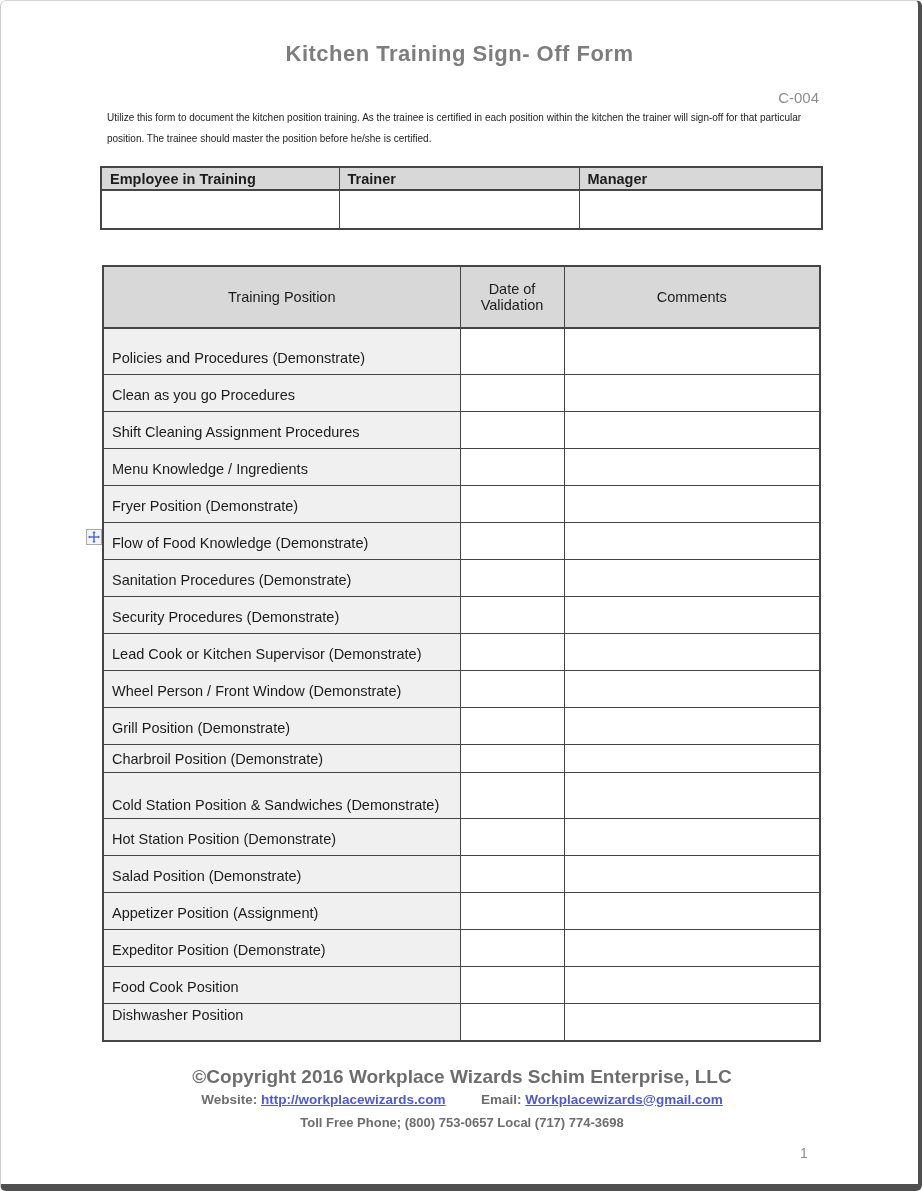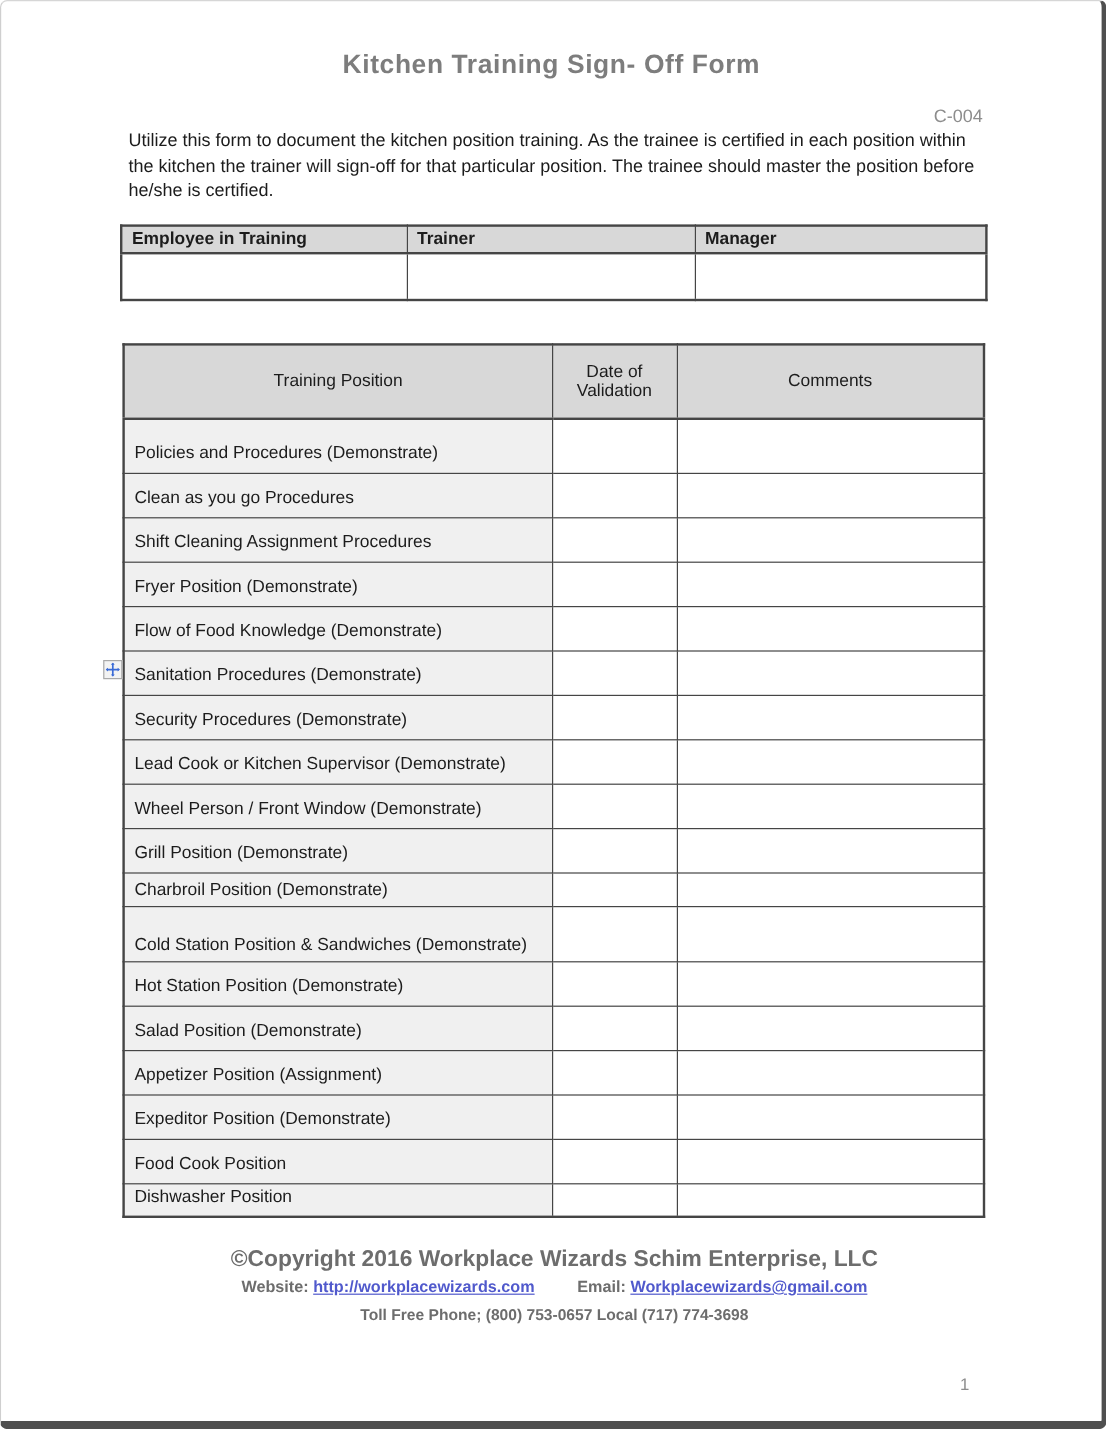--- a/index.html
+++ b/index.html
@@ -31,21 +31,21 @@
     width: 719px;
     margin: 22px 0 0 99px;
     text-align: right;
     font-size: 15px;
     color: var(--code-gray);
   }
 
   .intro {
     width: 714px;
     margin: 2px 0 0 106px;
-    font-size: 15px;
+    font-size: 10px;
     line-height: 20.5px;
     color: var(--text-black);
   }
 
   table { border-collapse: collapse; table-layout: fixed; }
 
   
   .sign-table {
     width: 721px;
     margin: 17px 0 0 99px;
@@ -99,21 +99,21 @@
     padding: 3px 8px 7px 8px;
     line-height: 17px;
   }
   .training-table tr { height: 37px; }
   .training-table tr.r1  { height: 46px; }
   .training-table tr.r13 { height: 28px; }
   .training-table tr.r13 td.pos { padding-bottom: 4px; }
   .training-table tr.r14 { height: 46px; }
   .training-table tr.r14 td.pos { padding-bottom: 4px; }
   .training-table tr.r20 { height: 26px; }
-  .training-table tr.r20 td.pos { padding-bottom: 6px; }
+  .training-table tr.r20 td.pos { padding-bottom: 16px; }
 
   .move-handle {
     position: absolute; left: 85px; top: 264px;
     width: 16px; height: 16px;
     background: #f3f3f3;
     border: 1px solid #a9a9a9;
     display: flex; align-items: center; justify-content: center;
     cursor: move;
   }
 
@@ -211,20 +211,25 @@
           <tr class="r2">
         <td class="pos">Clean as you go Procedures</td>
         <td class="date"></td>
         <td class="com"></td>
       </tr>
           <tr class="r4">
         <td class="pos">Shift Cleaning Assignment Procedures</td>
         <td class="date"></td>
         <td class="com"></td>
       </tr>
+          <tr class="r5">
+        <td class="pos">Menu Knowledge / Ingredients</td>
+        <td class="date"></td>
+        <td class="com"></td>
+      </tr>
           <tr class="r6">
         <td class="pos">Fryer Position (Demonstrate)</td>
         <td class="date"></td>
         <td class="com"></td>
       </tr>
           <tr class="r7">
         <td class="pos">Flow of Food Knowledge (Demonstrate)</td>
         <td class="date"></td>
         <td class="com"></td>
       </tr>

